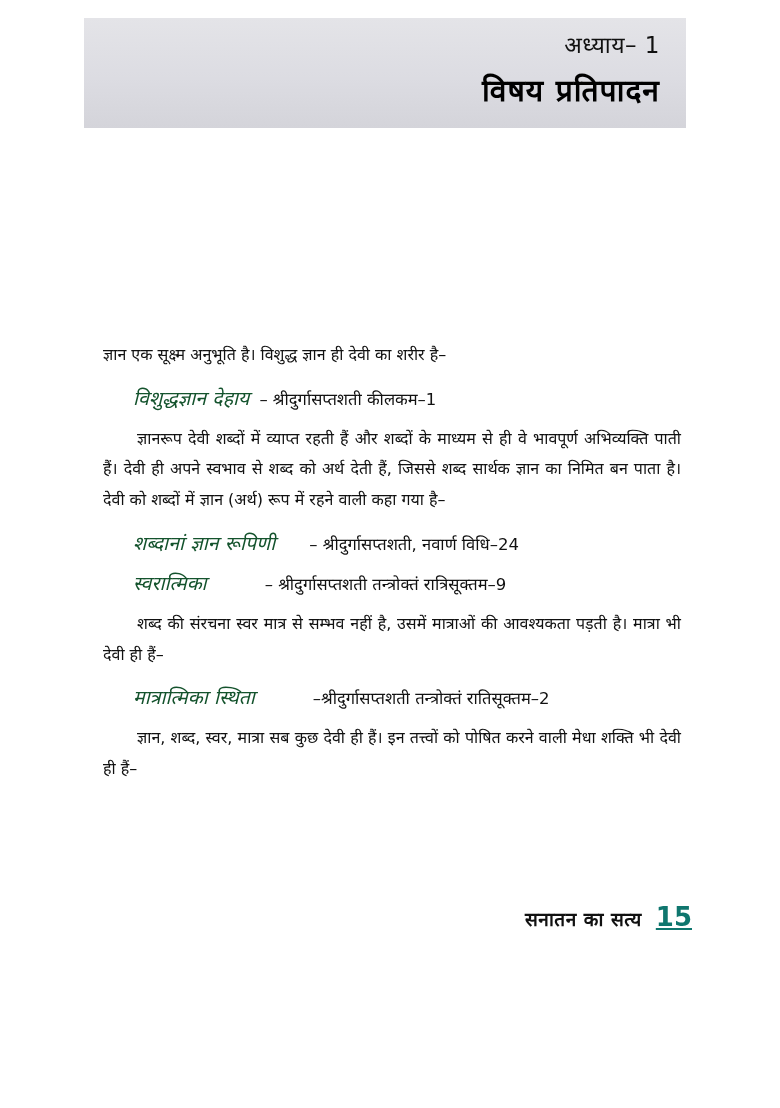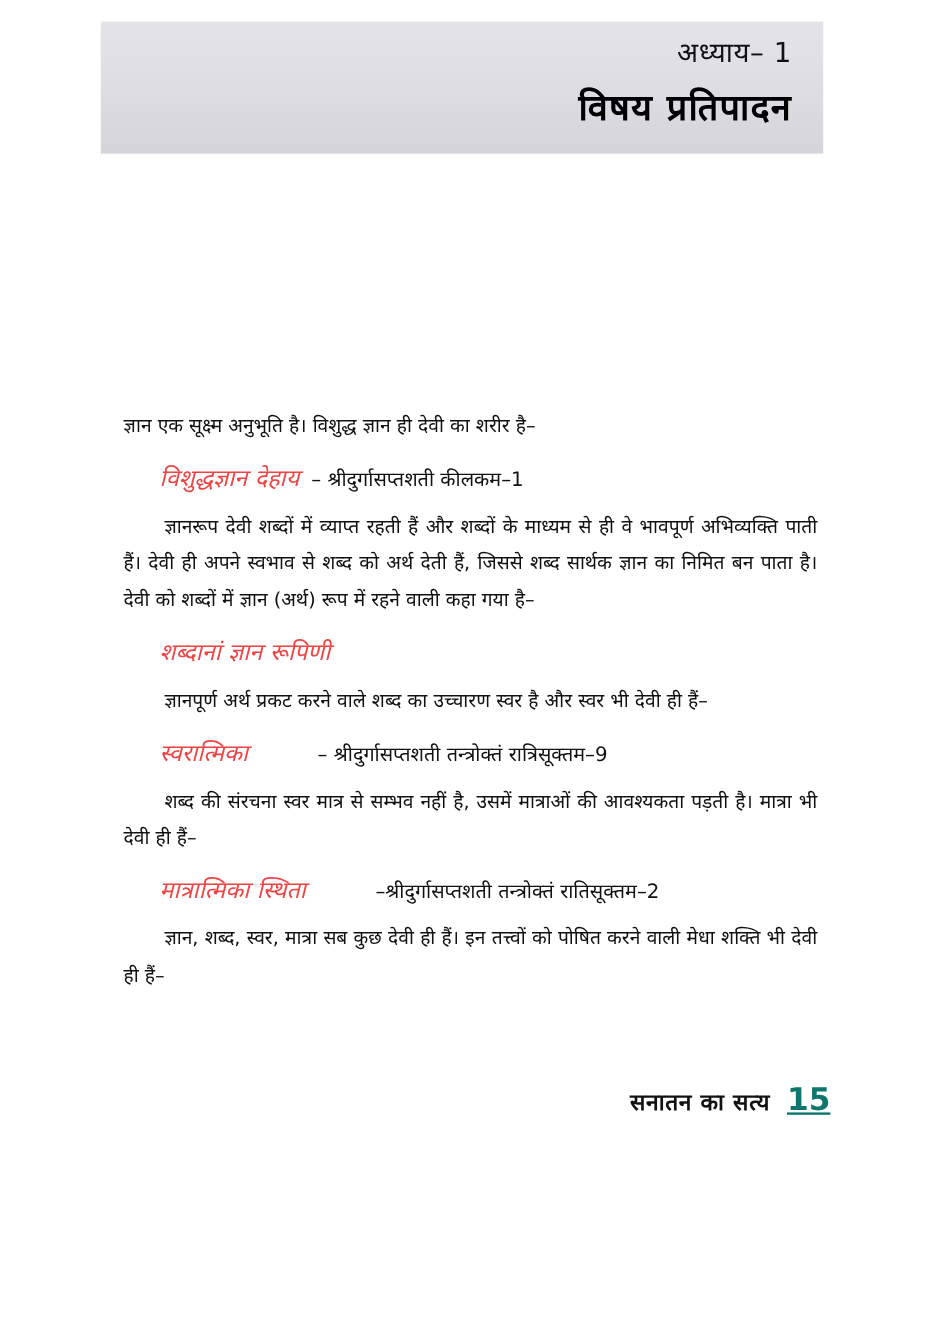--- a/index.html
+++ b/index.html
@@ -83,21 +83,21 @@
     padding-left: 30px;
     display: flex;
     align-items: baseline;
     flex-wrap: nowrap;
     font-family: "DejaVu Sans", "Liberation Sans", sans-serif;
   }
   .quote-text {
     font-style: italic;
     font-size: 19.5px;
     white-space: nowrap;
-    color: #ef4444;
+    color: #14532d;
   }
   .quote-src {
     font-size: 16.5px;
     white-space: nowrap;
     color: #111;
     margin-left: 10px;
   }
   .quote-line.gap-wide .quote-src { margin-left: 34px; }
   .quote-line.gap-xwide .quote-src { margin-left: 58px; }
 
@@ -140,23 +140,23 @@
 
     <div class="quote-line">
       <span class="quote-text">विशुद्धज्ञान देहाय</span>
       <span class="quote-src">– श्रीदुर्गासप्तशती कीलकम–1</span>
     </div>
 
     <p class="para indent">ज्ञानरूप देवी शब्दों में व्याप्त रहती हैं और शब्दों के माध्यम से ही वे भावपूर्ण अभिव्यक्ति पाती हैं। देवी ही अपने स्वभाव से शब्द को अर्थ देती हैं, जिससे शब्द सार्थक ज्ञान का निमित बन पाता है। देवी को शब्दों में ज्ञान (अर्थ) रूप में रहने वाली कहा गया है–</p>
 
     <div class="quote-line gap-wide">
       <span class="quote-text">शब्दानां ज्ञान रूपिणी</span>
+      <span class="quote-src">– श्रीदुर्गासप्तशती, नवार्ण विधि–24</span>
     </div>
 
-    <p class="para indent">ज्ञानपूर्ण अर्थ प्रकट करने वाले शब्द का उच्चारण स्वर है और स्वर भी देवी ही हैं–</p>
 
     <div class="quote-line gap-xwide">
       <span class="quote-text">स्वरात्मिका</span>
       <span class="quote-src">– श्रीदुर्गासप्तशती तन्त्रोक्तं रात्रिसूक्तम–9</span>
     </div>
 
     <p class="para indent">शब्द की संरचना स्वर मात्र से सम्भव नहीं है, उसमें मात्राओं की आवश्यकता पड़ती है। मात्रा भी देवी ही हैं–</p>
 
     <div class="quote-line gap-xwide">
       <span class="quote-text">मात्रात्मिका स्थिता</span>

